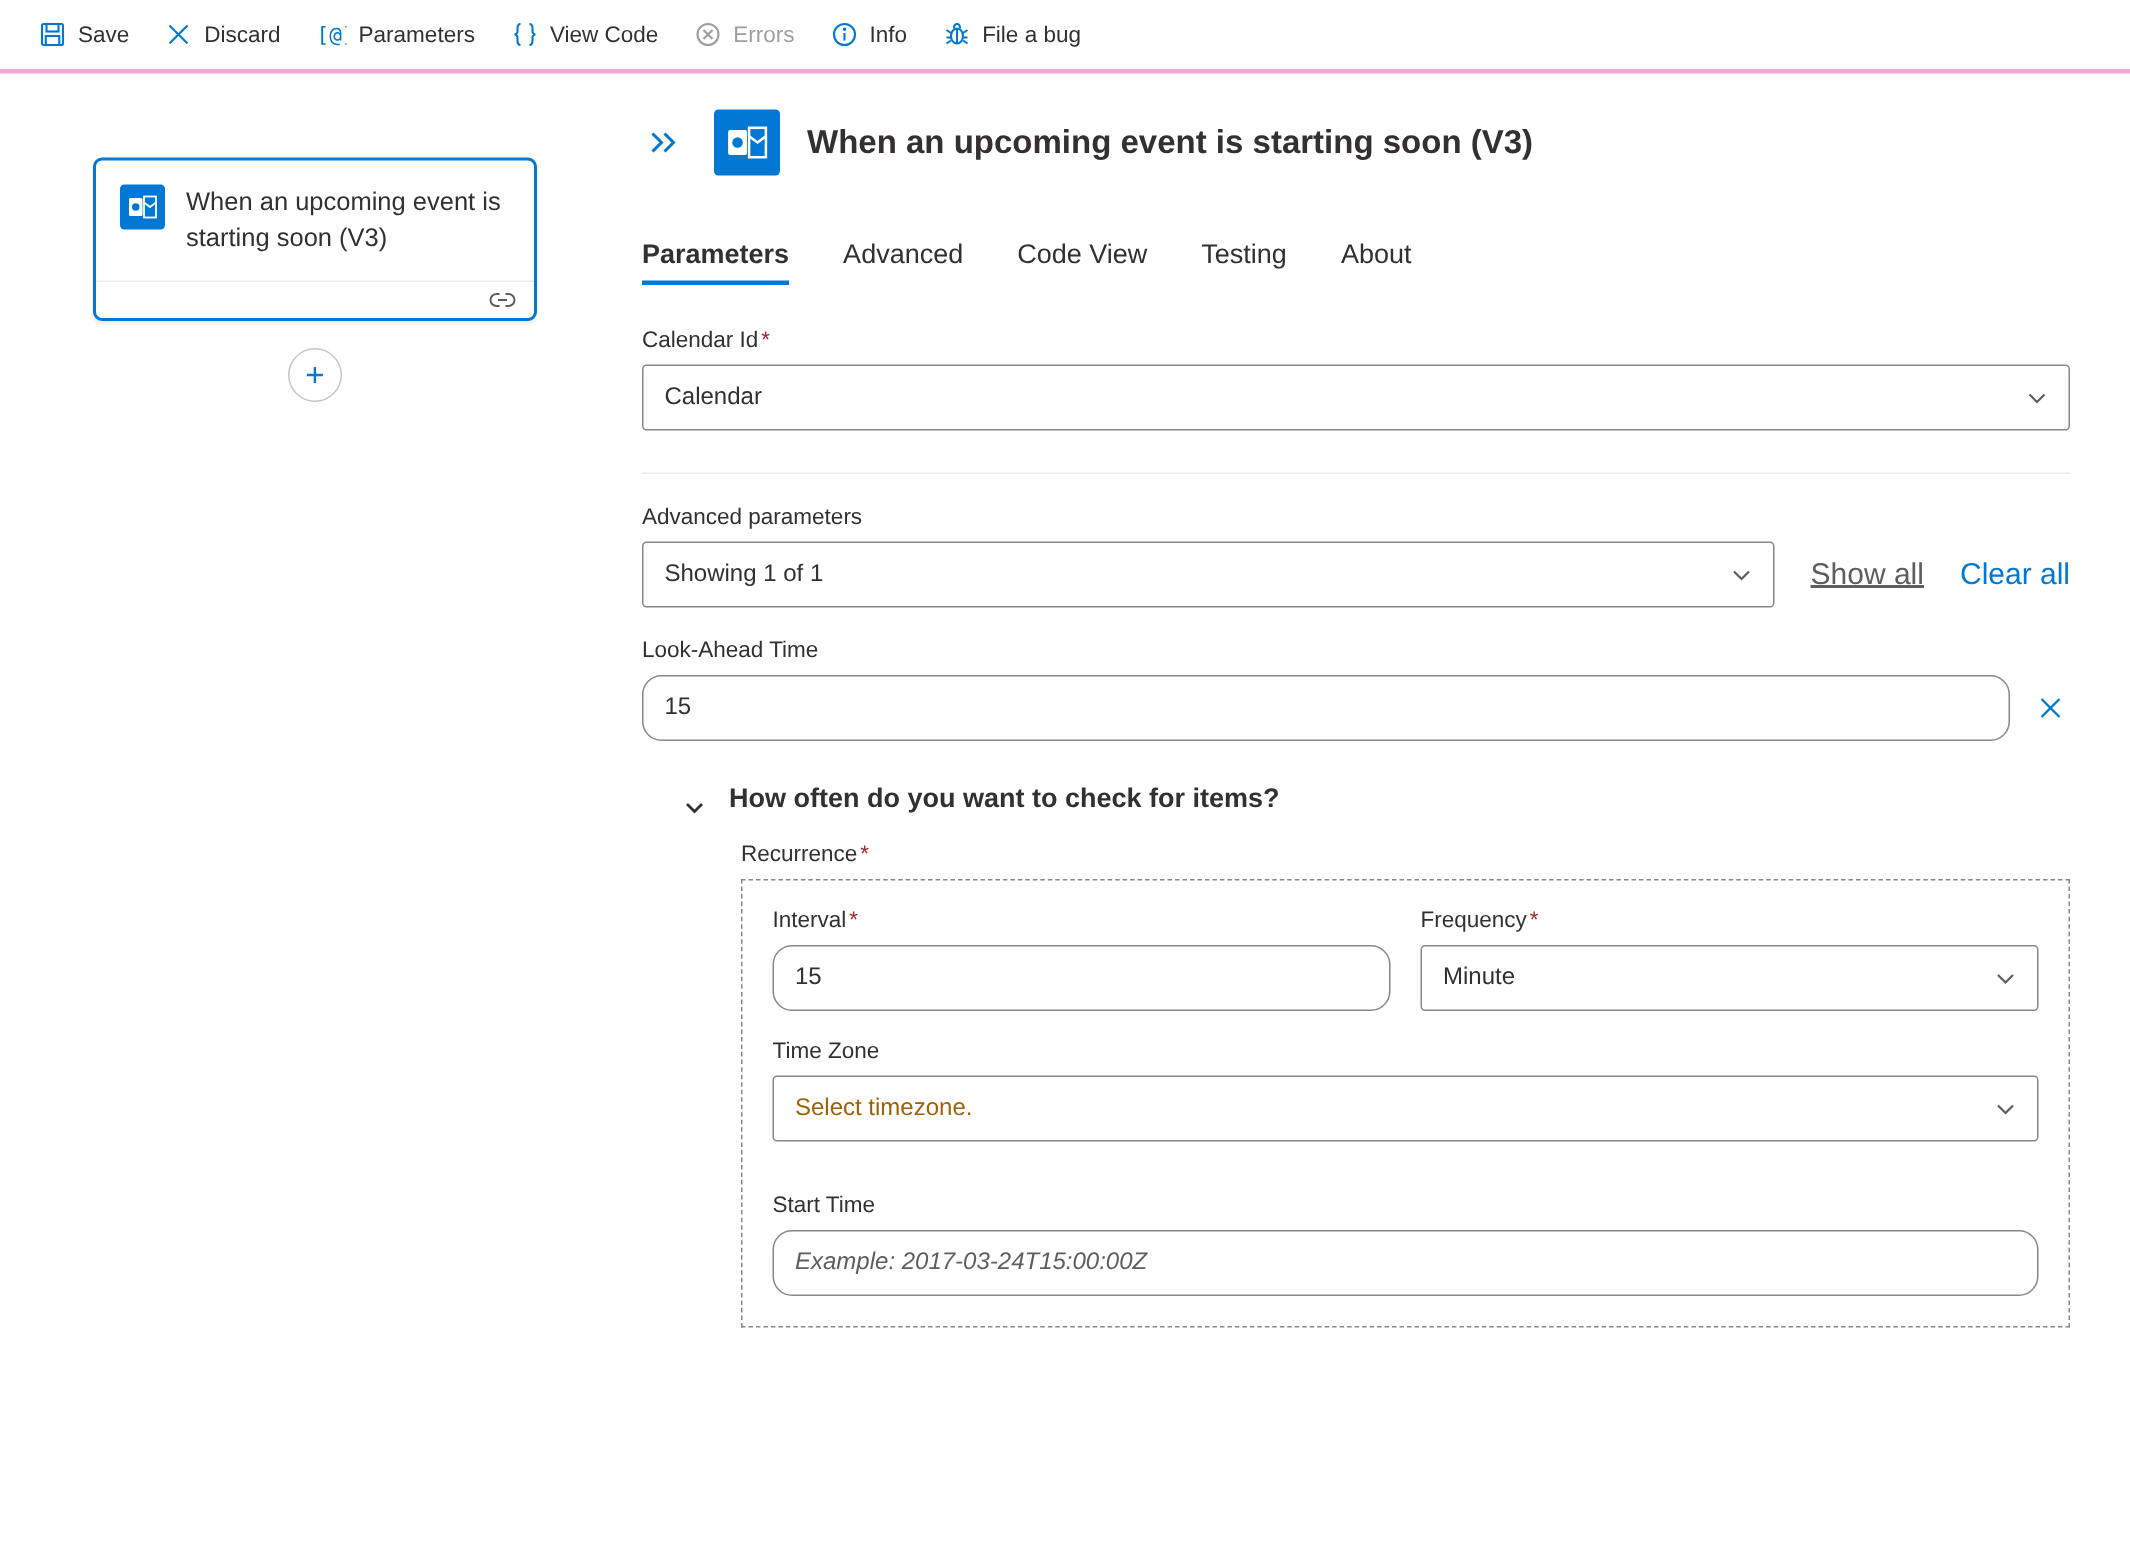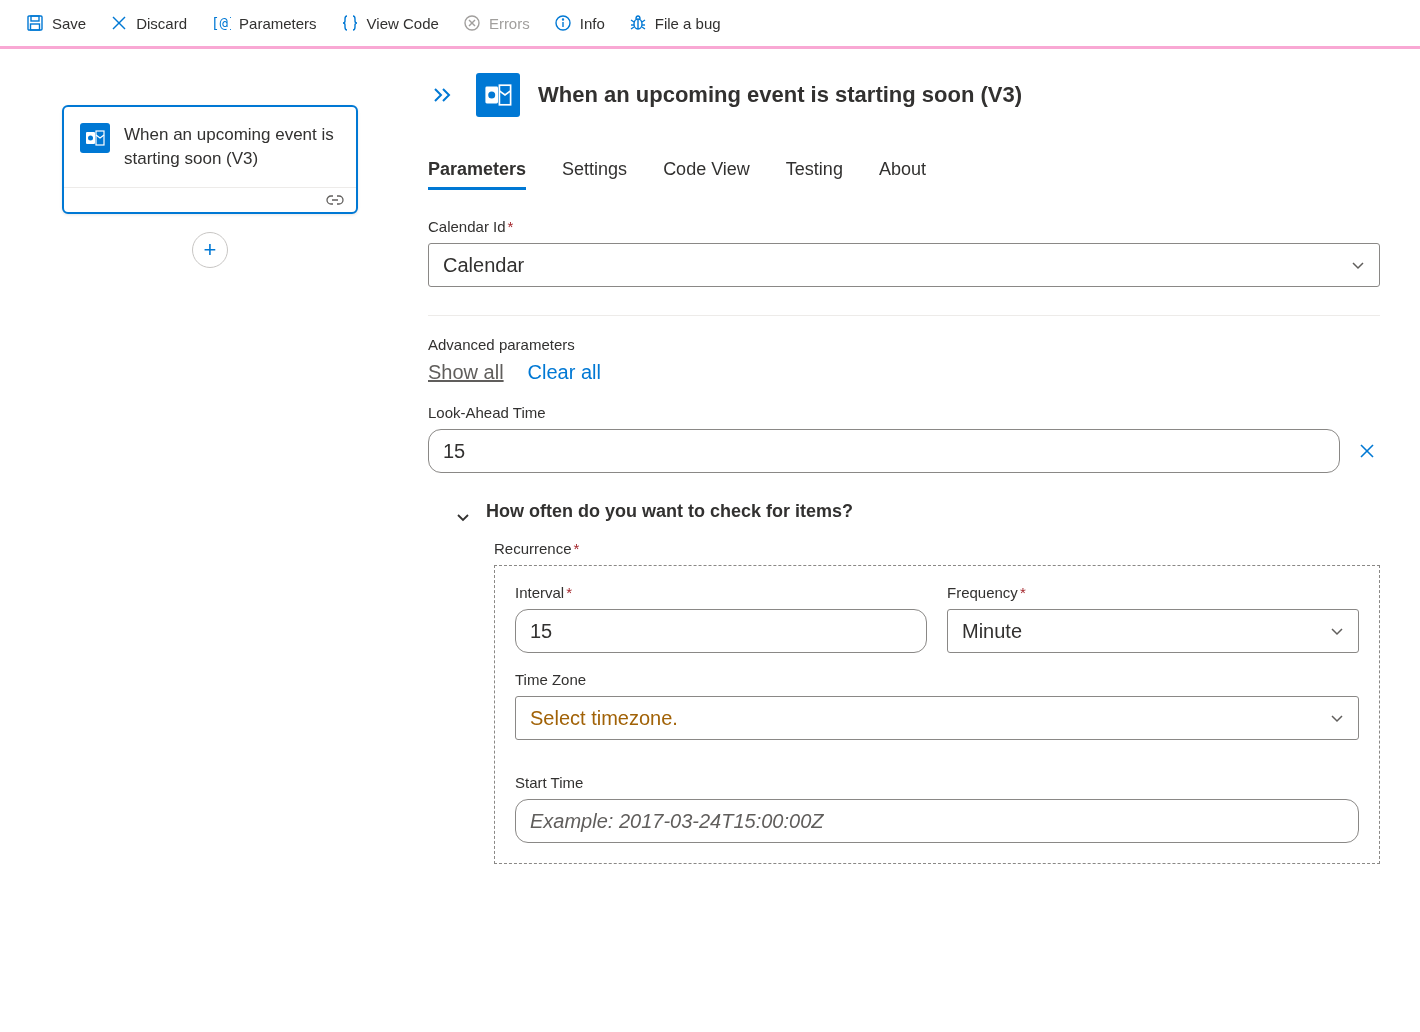--- a/index.html
+++ b/index.html
@@ -29,21 +29,21 @@
   .panel-icon { width:44px; height:44px; background:#0078d4; border-radius:3px; display:flex; align-items:center; justify-content:center; }
   .panel-title { font-size:22px; font-weight:600; }
   
   .tabs { display:flex; gap:36px; margin-bottom:28px; padding-left:0; }
   .tab { font-size:18px; padding:6px 0 10px; cursor:pointer; color:#323130; position:relative; }
   .tab.active { font-weight:600; }
   .tab.active::after { content:""; position:absolute; left:0; right:0; bottom:0; height:3px; background:#0078d4; }
   
   .field-label { font-size:15px; margin-bottom:8px; display:block; }
   .req { color:#a4262c; margin-left:2px; }
-  .select, .text-input { width:100%; height:44px; border:1px solid #8a8886; border-radius:3px; padding:0 40px 0 14px; font-size:20px; font-family:inherit; background:#fff; position:relative; display:flex; align-items:center; }
+  .select, .text-input { width:100%; height:44px; border:1px solid #8a8886; border-radius:3px; padding:0 40px 0 14px; font-size:16px; font-family:inherit; background:#fff; position:relative; display:flex; align-items:center; }
   .select { cursor:pointer; }
   .text-input { cursor:text;border-radius:13px; }
   .placeholder { color:#a16207; }
   .italic-placeholder { font-style:italic; color:#605e5c; }
   .chev { position:absolute; right:14px; top:50%; transform:translateY(-50%); color:#605e5c; }
   
   .divider { border:none; border-top:1px solid #edebe9; margin:28px 0 20px; }
   
   .adv-row { display:flex; align-items:center; gap:24px; }
   .adv-row .select { flex:1; }
@@ -183,21 +183,21 @@
             <rect x="11" y="3" width="8" height="14" fill="none" stroke="#fff" stroke-width="1.2"></rect>
             <path d="M11 7l4 3 4-3" fill="none" stroke="#fff" stroke-width="1.2"></path>
             <circle cx="5.5" cy="10" r="2.5" fill="#0078d4"></circle>
           </svg>
       </div>
       <div class="panel-title">When an upcoming event is starting soon (V3)</div>
     </div>
 
     <div class="tabs">
       <div class="tab active">Parameters</div>
-      <div class="tab">Settings</div>
+      <div class="tab">Advanced</div>
       <div class="tab">Code View</div>
       <div class="tab">Testing</div>
       <div class="tab">About</div>
     </div>
 
     <div class="field-block">
       <label class="field-label"><span>Calendar Id</span><span class="req">*</span></label>
       <div class="select">
         <span>Calendar</span>
         <span class="chev">
@@ -206,20 +206,28 @@
             </svg>
         </span>
       </div>
     </div>
 
     <hr class="divider">
 
     <div class="field-block">
       <label class="field-label">Advanced parameters</label>
       <div class="adv-row">
+        <div class="select">
+          <span>Showing 1 of 1</span>
+          <span class="chev">
+            <svg width="14" height="10" viewBox="0 0 14 10" fill="none" stroke="currentColor" stroke-width="1.5">
+                <path d="M2 3l5 5 5-5"></path>
+              </svg>
+          </span>
+        </div>
         <span class="link-btn">Show all</span>
         <span class="link-btn primary">Clear all</span>
       </div>
     </div>
 
     <div class="field-block" style="margin-top:20px">
       <label class="field-label">Look-Ahead Time</label>
       <div class="input-row">
         <div class="text-input">
           <span>15</span>

